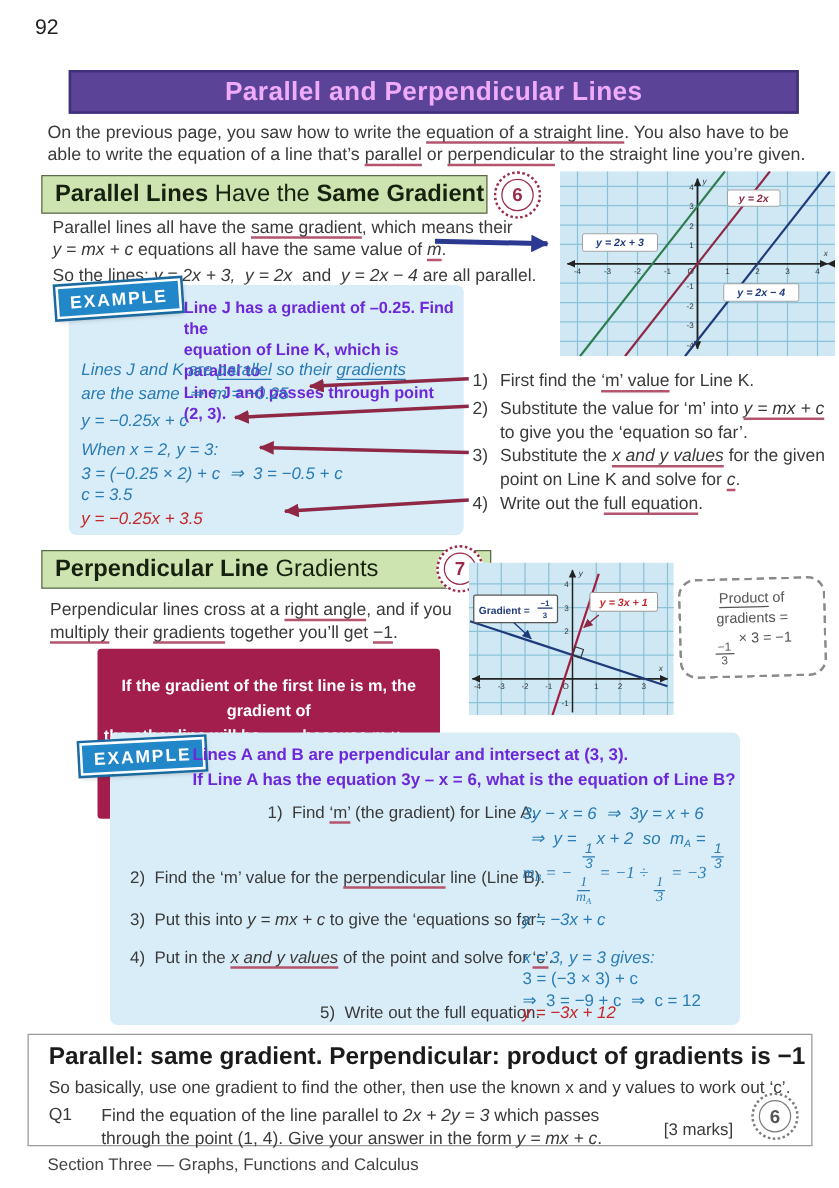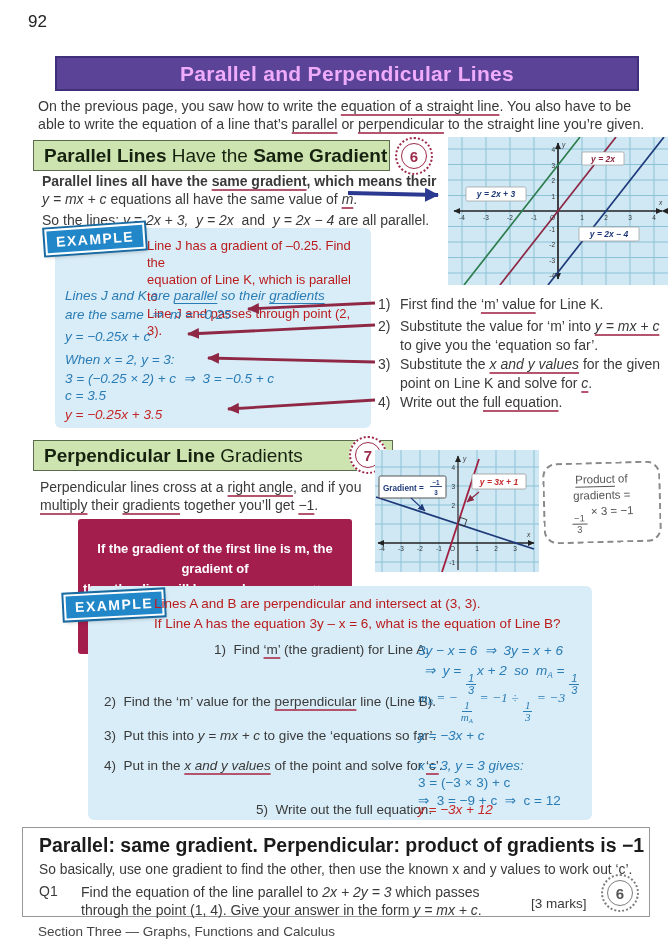--- a/index.html
+++ b/index.html
@@ -22,21 +22,21 @@
   .badge{border-radius:50%;border:2px dotted #9c2b4a;width:34px;height:34px;display:flex;align-items:center;justify-content:center;background:#fff;}
   .badge .inner{width:24px;height:24px;border-radius:50%;border:1.5px solid #9c2b4a;color:#9c2b4a;
         font-weight:bold;font-size:15px;display:flex;align-items:center;justify-content:center;}
   .badge.gray{border-color:#7d7d7d;}
   .badge.gray .inner{border-color:#7d7d7d;color:#555;}
   .paraline{left:42px;font-size:14px;line-height:18px;white-space:pre-wrap;}
   .exbox{background:#d9edf8;border-radius:6px;}
   .exbadge{position:absolute;background:#2187c8;color:#fff;font-weight:bold;font-size:14px;letter-spacing:1.5px;
         padding:3px 9px;border:2px solid #fff;box-shadow:0 0 0 2px #1a6aa0,1px 2px 4px rgba(0,0,0,.25);
         transform:rotate(-4deg);display:inline-block;}
-  .exprob{position:absolute;font-weight:normal;color:#b91c1c;font-size:13px;line-height:17px;}
+  .exprob{position:absolute;font-weight:bold;color:#6d28d9;font-size:13px;line-height:17px;}
   .e1l{position:absolute;left:10px;font-size:13.5px;white-space:pre;font-style:italic;}
   .srow{position:absolute;display:flex;font-size:14px;line-height:18.5px;color:#3a3a3a;width:292px;}
   .snum{width:22px;flex:none;}
   .stext{flex:1;}
   .rulebox{background:#a31e4c;color:#fff;font-weight:bold;font-size:13px;text-align:center;border-radius:3px;
         box-sizing:border-box;padding:20px 4px;line-height:20px;}
   .frac{display:inline-flex;flex-direction:column;align-items:center;vertical-align:-0.62em;line-height:1.05;font-size:0.82em;margin:0 1px;}
   .frac .fn{border-bottom:1.2px solid currentColor;padding:0 2px;}
   .frac .fd{padding:0 2px;}
   .sub{font-size:0.62em;vertical-align:-0.35em;}
@@ -61,21 +61,21 @@
   </div>
 
   <div class="abs introline" style="top:97px;"><span>On the previous page, you saw how to write the </span><span class="u">equation of a straight line</span><span>.  You also have to be</span></div>
   <div class="abs introline" style="top:115px;"><span>able to write the equation of a line that’s </span><span class="u">parallel</span><span> or </span><span class="u">perpendicular</span><span> to the straight line you’re given.</span></div>
 
   <div class="abs sech" style="left:33px;top:140px;width:357px;"><span class="b">Parallel Lines</span><span> Have the </span><span class="b">Same Gradient</span></div>
   <div class="abs badge" style="left:395px;top:137px;">
       <div class="inner">6</div>
     </div>
 
-  <div class="abs paraline" style="top:172px;font-weight:bold;"><span>Parallel lines all have the </span><span class="u">same gradient</span><span>, which means their</span></div>
+  <div class="abs paraline" style="top:172px;"><span>Parallel lines all have the </span><span class="u">same gradient</span><span>, which means their</span></div>
   <div class="abs paraline" style="top:190px;"><span class="it">y = mx + c</span><span> equations all have the same value of </span><span class="u it">m</span><span>.</span></div>
   <div class="abs paraline" style="top:211px;"><span>So the lines: </span><span class="it">y = 2x + 3,  y = 2x</span><span>  and  </span><span class="it">y = 2x − 4</span><span> are all parallel.</span></div>
 
   <svg class="abs" style="left:346px;top:184px;pointer-events:none;" width="106" height="20">
     <defs>
         <marker id="navbig" markerUnits="userSpaceOnUse" markerWidth="16" markerHeight="14" refX="13" refY="7" orient="auto">
           <path d="M0,0 L14,7 L0,14 z" fill="#2b3990"></path>
         </marker>
       </defs>
     <line x1="2" y1="9" x2="92" y2="11" stroke="#2b3990" stroke-width="4" marker-end="url(#navbig)"></line>

